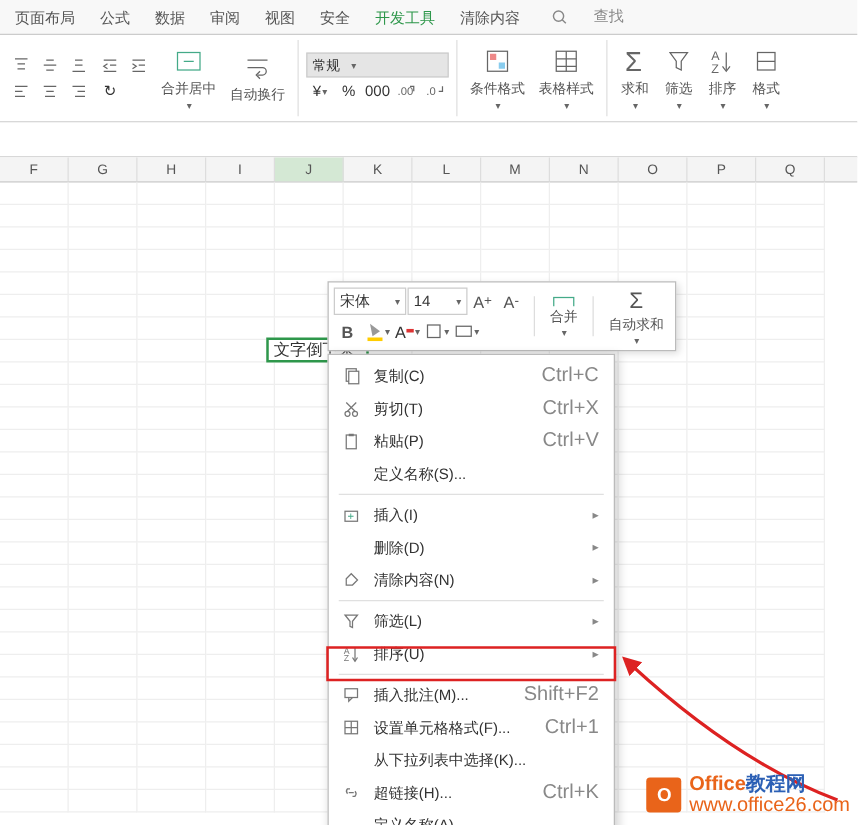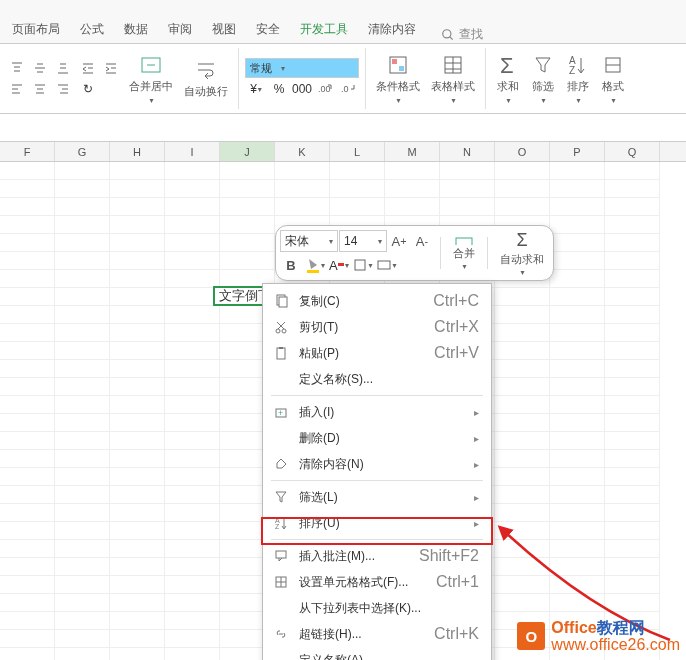--- a/index.html
+++ b/index.html
@@ -1,33 +1,33 @@
 <!DOCTYPE html>
 <html><head>
   <meta charset="utf-8">
   <style>
     * { box-sizing: border-box; margin: 0; padding: 0; }
     body { font-family: "Microsoft YaHei", Arial, sans-serif; font-size: 12px; color: #333; background: #fff; width: 686px; height: 660px; overflow: hidden; position: relative; }
     
     
-    .ribbon-tabs { display: flex; align-items: flex-end; height: 44px; border-bottom: 1px solid #ccc; padding-left: 2px; background: #f8f8f8; }
+    .ribbon-tabs { display: flex; align-items: center; height: 28px; border-bottom: 1px solid #ccc; padding-left: 2px; background: #f8f8f8; }
     .ribbon-tab { padding: 0 10px; height: 28px; line-height: 28px; color: #555; cursor: pointer; }
     .ribbon-tab.active { color: #2e974b; }
-    .search-area { display: flex; align-items: center; margin-left: 15px; color: #888; gap: 4px; }
+    .search-area { display: flex; align-items: center; margin-left: 15px; color: #888; gap: 20px; }
     
     
     .ribbon { display: flex; height: 70px; border-bottom: 1px solid #ccc; background: #fff; padding: 4px 0; }
     .ribbon-group { display: flex; align-items: center; padding: 0 6px; border-right: 1px solid #e0e0e0; gap: 3px; }
     .ribbon-group:last-child { border-right: none; }
     .ribbon-btn { display: flex; flex-direction: column; align-items: center; justify-content: center; padding: 2px 4px; cursor: pointer; font-size: 11px; color: #555; gap: 2px; }
     .ribbon-btn-sm { display: flex; align-items: center; justify-content: center; width: 22px; height: 20px; cursor: pointer; border: 1px solid transparent; }
     .ribbon-stack { display: flex; flex-direction: column; gap: 1px; }
     .ribbon-row { display: flex; gap: 1px; align-items: center; }
     .dropdown-arrow { font-size: 8px; color: #666; margin-left: 1px; }
-    .number-select { border: 1px solid #ccc; height: 20px; padding: 0 4px; font-size: 11px; background: #7dd3fc; display: flex; align-items: center; gap: 8px; }
+    .number-select { border: 1px solid #ccc; height: 20px; padding: 0 4px; font-size: 11px; background: #e5e5e5; display: flex; align-items: center; gap: 8px; }
     
     
     .below-ribbon { height: 28px; border-bottom: 1px solid #ccc; background: #fff; }
     
     
     .grid-area { position: relative; background: #fff; }
     .col-headers { display: flex; height: 20px; background: #f4f4f4; border-bottom: 1px solid #ccc; }
     .col-header { flex: 0 0 55px; text-align: center; line-height: 20px; border-right: 1px solid #ddd; color: #555; font-size: 11px; }
     .col-header.sel { background: #d4e8d4; }
     .grid-cells { position: relative; }
@@ -692,21 +692,21 @@
         <div class="cell"></div>
         <div class="cell"></div>
         <div class="cell"></div>
         <div class="cell"></div>
       </div>
     </div>
 
   <div class="selected-cell" style="left:213px; top:144px; width:82px; height:20px;">文字倒下来</div>
 </div>
 
-<div class="mini-toolbar" style="left:275px; top:225px;border-radius:12px;">
+<div class="mini-toolbar" style="left:262px; top:225px;">
   <div class="mini-stack">
     <div class="ribbon-row">
       <div class="mini-input" style="width:58px;">
           <span>宋体</span>
           <span class="dropdown-arrow">▾</span>
         </div>
       <div class="mini-input" style="width:48px;">
           <span>14</span>
           <span class="dropdown-arrow">▾</span>
         </div>

